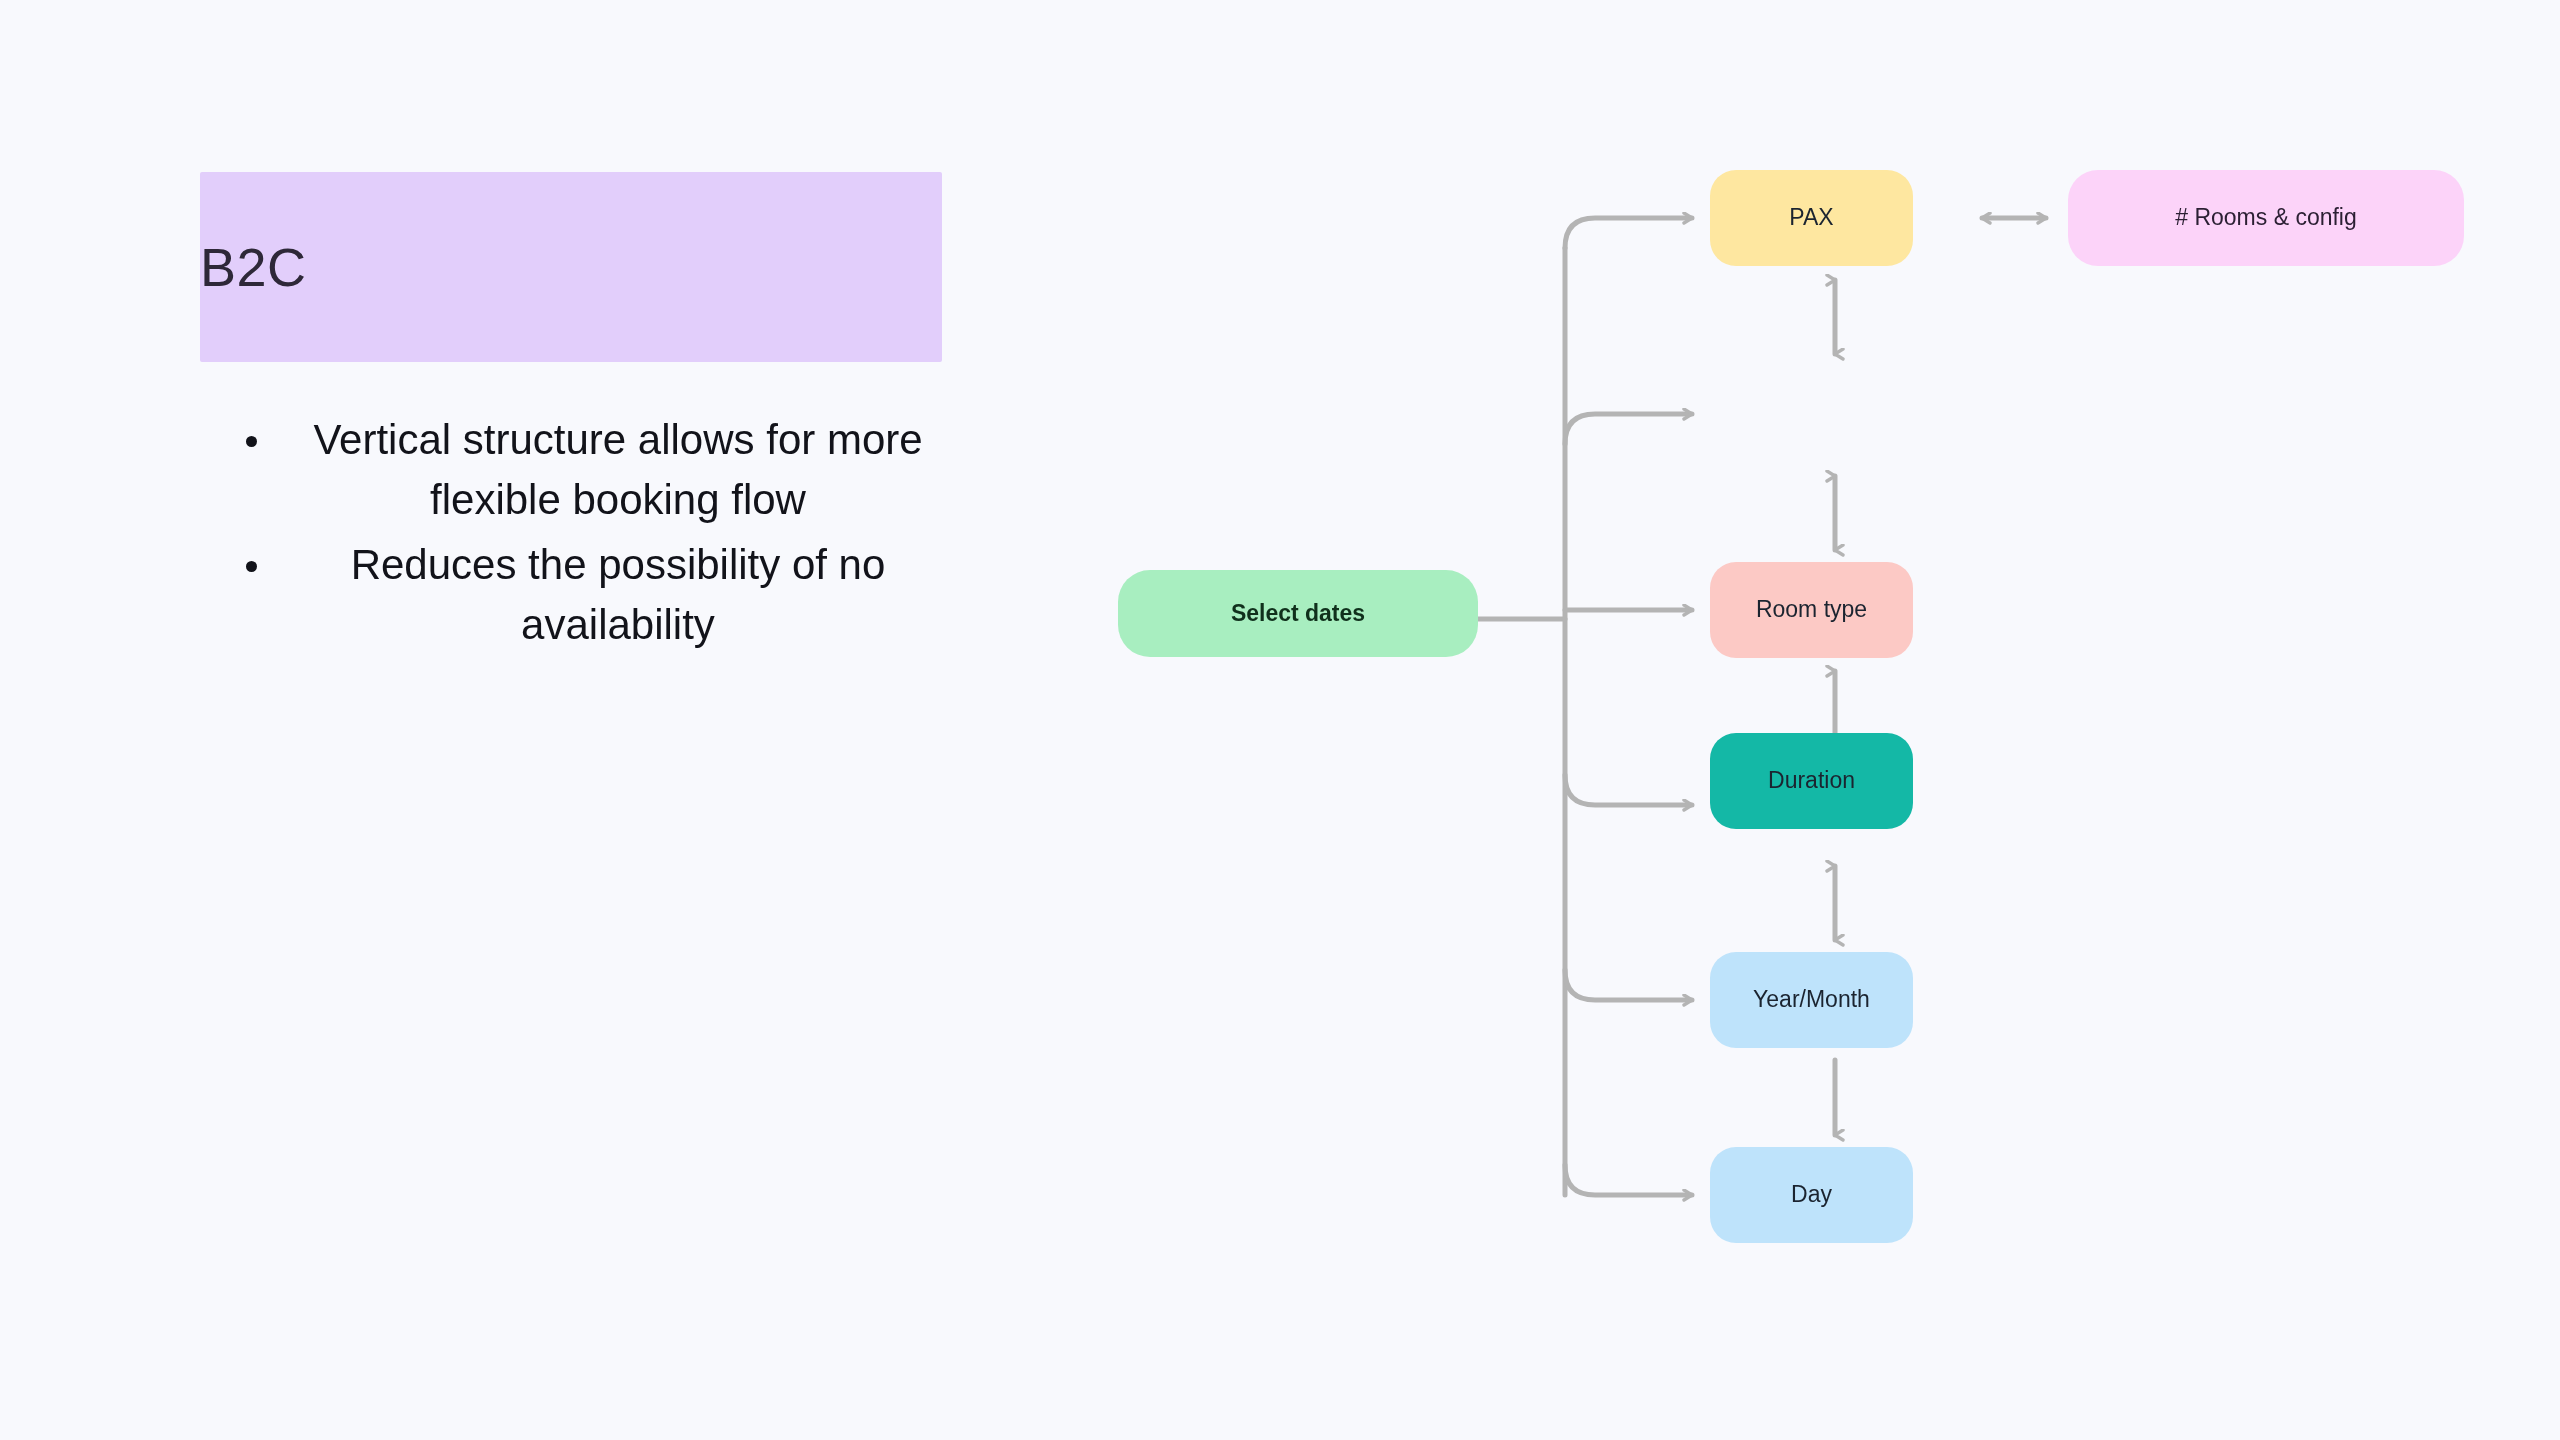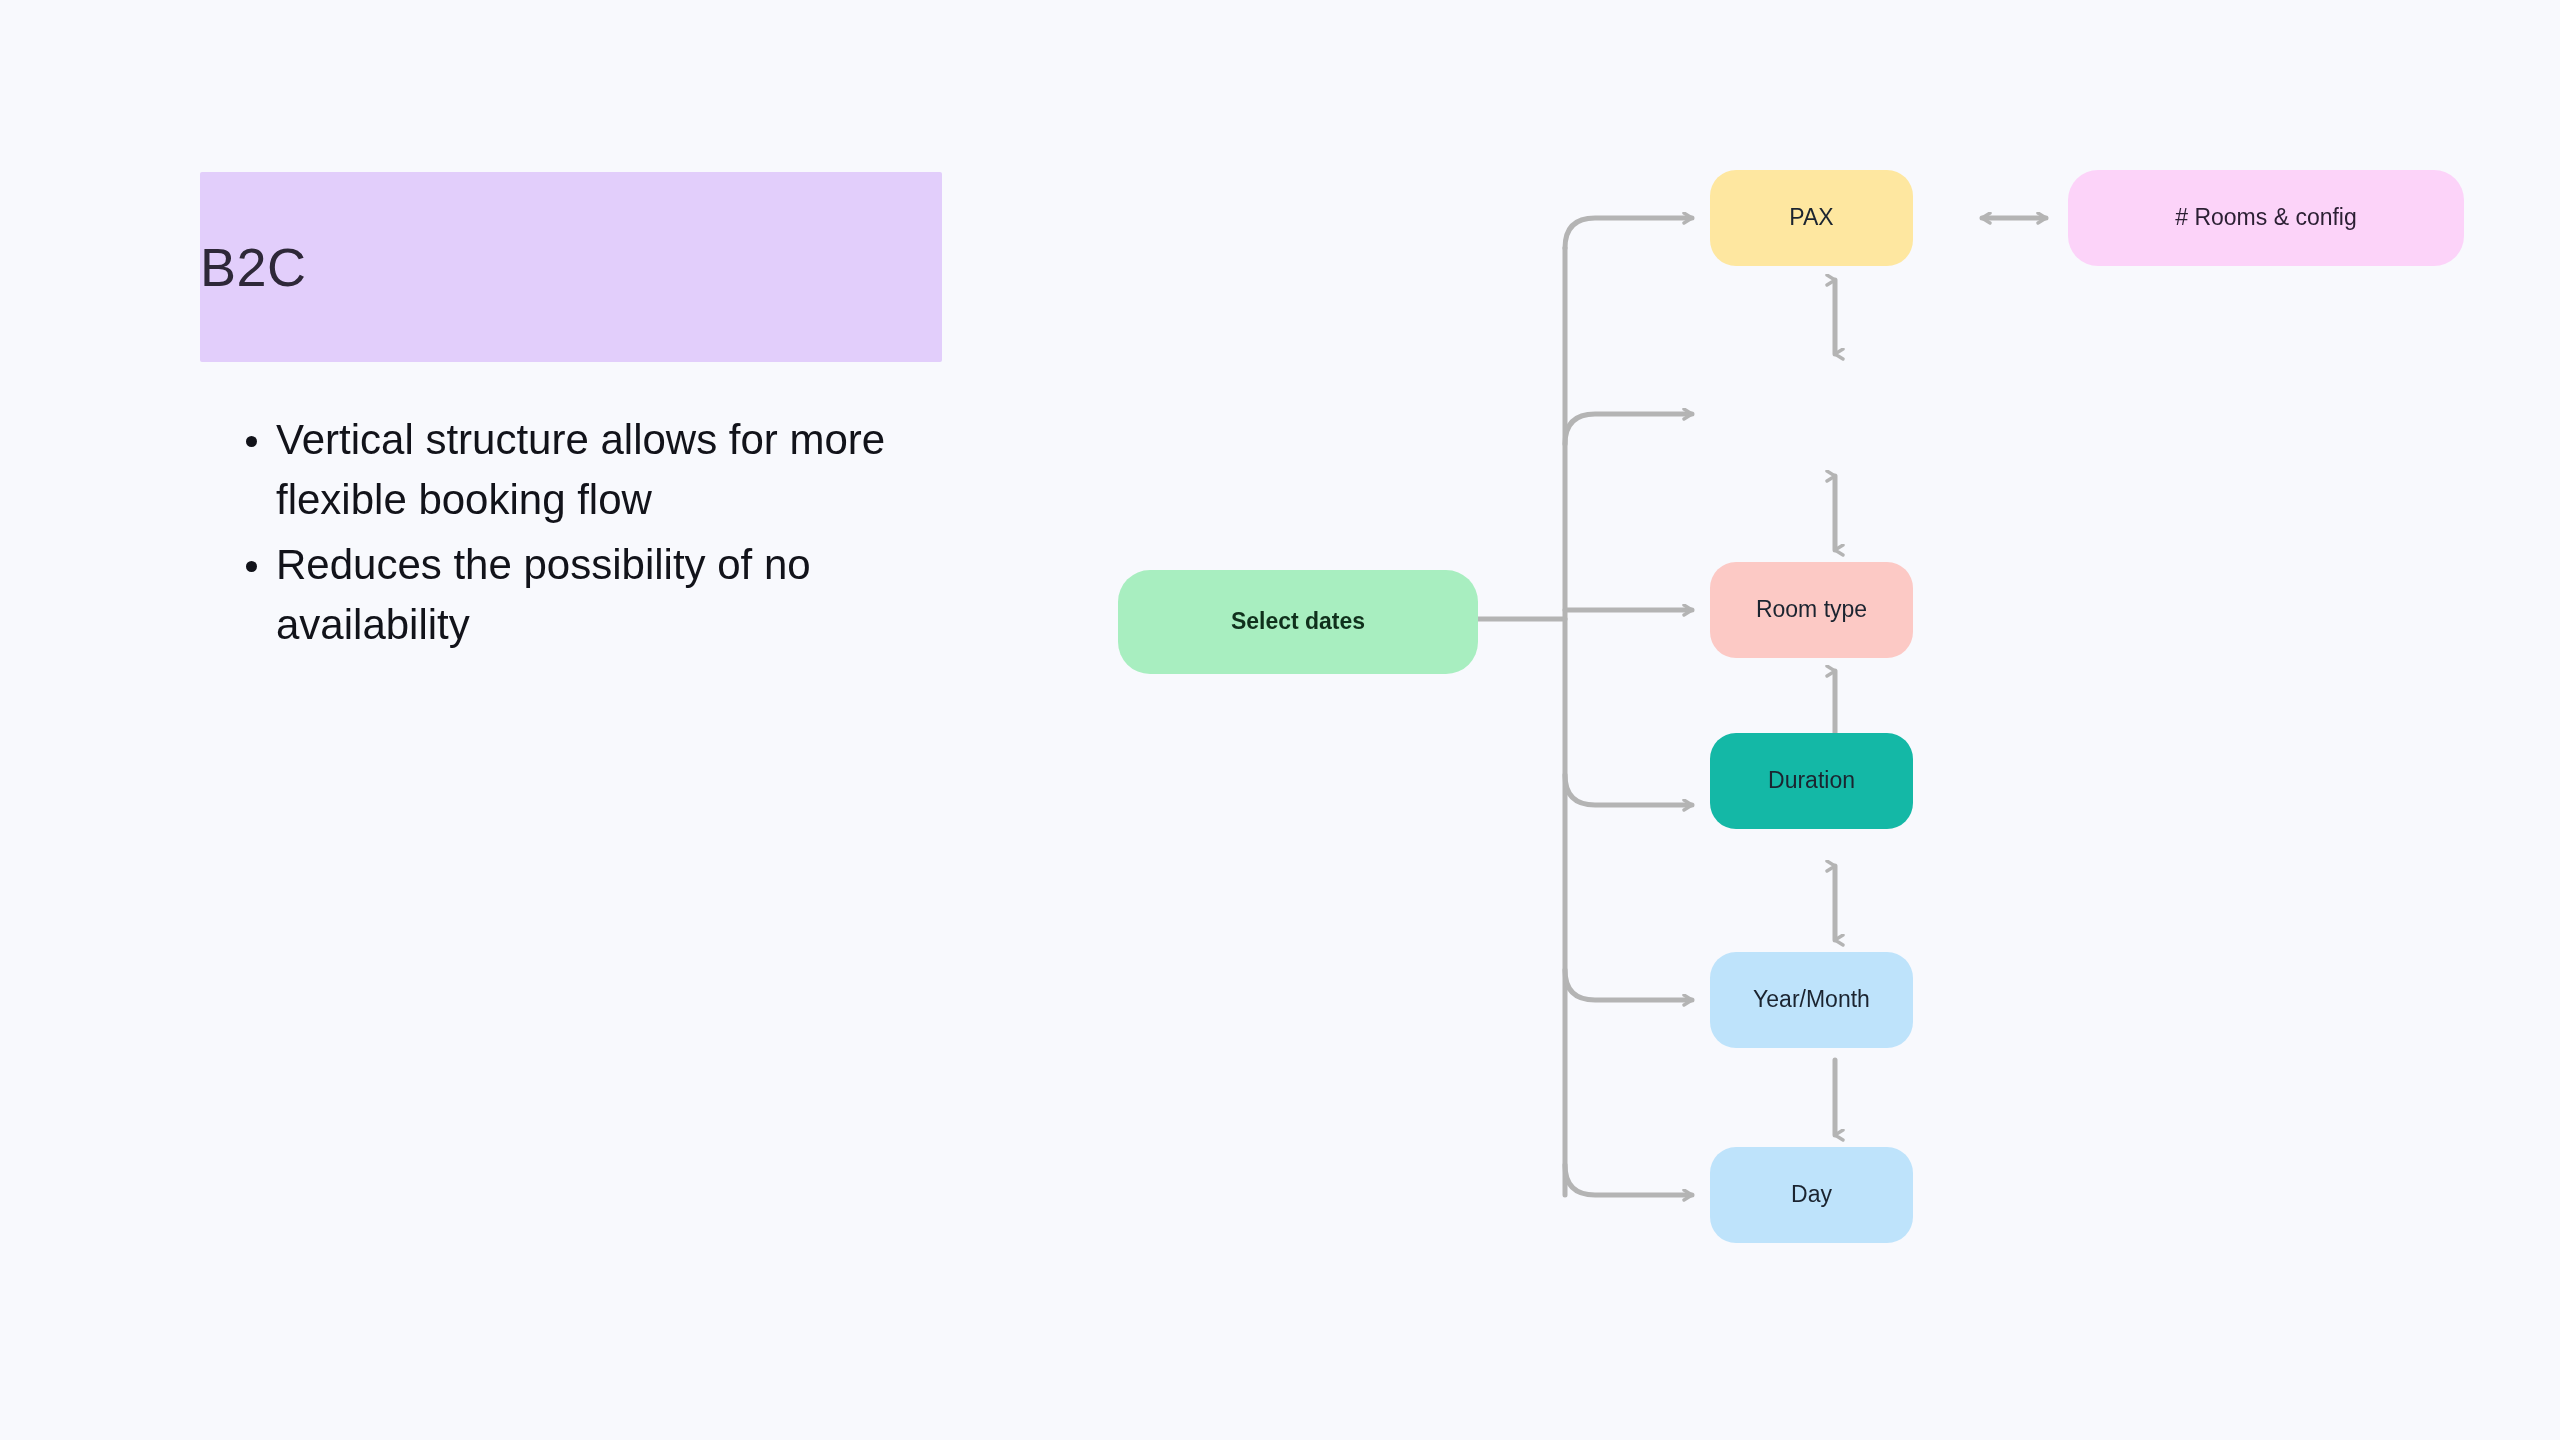--- a/index.html
+++ b/index.html
@@ -58,20 +58,21 @@
 
   .bullet-item {
     position: relative;
     padding-left: 76px;
     font-size: 42px;
     line-height: 1.42;
     color: #12131a;
     margin-bottom: 6px;
     max-width: 710px;
     font-family: "Liberation Sans", sans-serif;
+    text-align: center;
   }
 
   .bullet-item::before {
     content: "";
     position: absolute;
     left: 46px;
     top: 26px;
     width: 11px;
     height: 11px;
     border-radius: 50%;
@@ -112,21 +113,21 @@
     text-align: center;
     line-height: 1.2;
     padding: 0 10px;
   }
 
   
   #node-select-dates {
     left: 18px;
     top: 430px;
     width: 360px;
-    height: 104px;
+    height: 87px;
     border-radius: 32px;
     background: #a8eec0;
     font-weight: bold;
     color: #10301c;
   }
 
   
   .stack-node {
     left: 610px;
     width: 203px;

